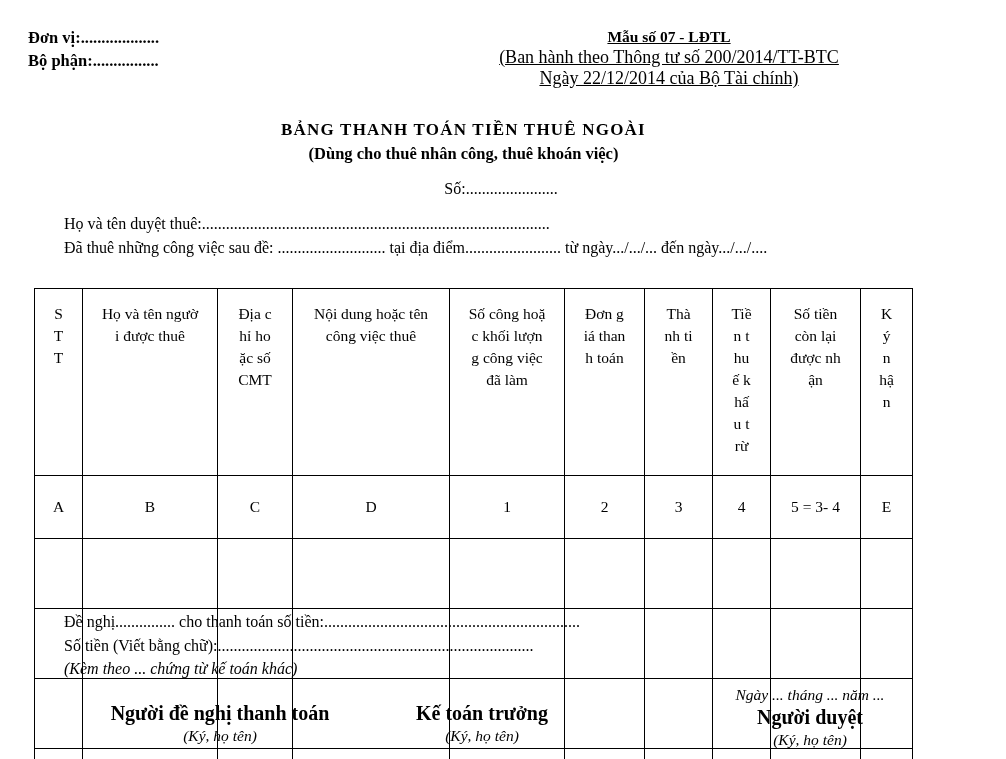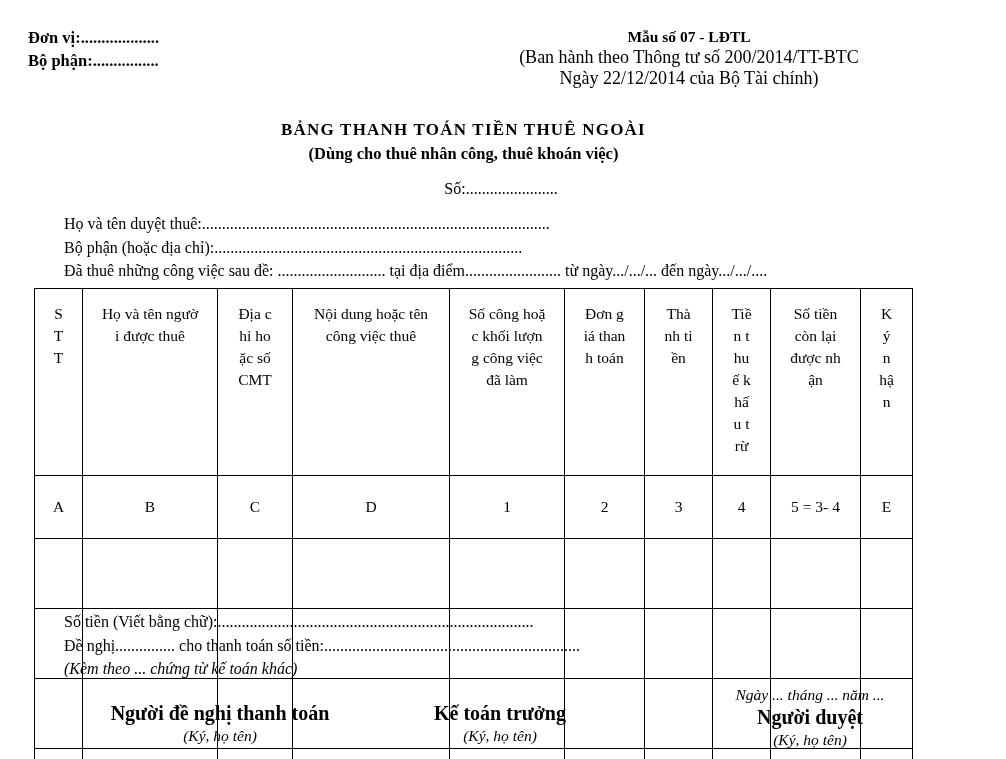--- a/index.html
+++ b/index.html
@@ -28,25 +28,26 @@
     position: absolute;
     left: 28px;
     top: 0;
     font-weight: bold;
     font-size: 16.5px;
     line-height: 23px;
     white-space: nowrap;
   }
   .form-code-block {
     position: absolute;
-    left: 474px;
+    left: 454px;
     top: 0;
     width: 430px;
     text-align: center;
     line-height: 21px;
+    text-decoration: underline;
   }
   .form-code-title {
     font-weight: bold;
     font-size: 15.5px;
   }
   .form-code-sub {
     font-size: 18px;
   }
 
   
@@ -180,21 +181,21 @@
     left: 0;
     width: 1006px;
     height: 75px;
   }
   .sign-col {
     position: absolute;
     text-align: center;
     line-height: 22px;
   }
   .sign-col.s1 { left: 0px;   width: 440px; top: 18px; }
-  .sign-col.s2 { left: 330px; width: 340px; top: 18px; }
+  .sign-col.s2 { left: 312px; width: 340px; top: 18px; }
   .sign-col.s3 { left: 620px; width: 380px; top: 0px; }
   .sign-date {
     font-style: italic;
     font-size: 15.5px;
     line-height: 22px;
   }
   .sign-role {
     font-weight: bold;
     font-size: 20px;
     line-height: 23px;
@@ -222,21 +223,20 @@
 
 <div class="doc-title-wrap">
   <div class="doc-title">BẢNG THANH TOÁN TIỀN THUÊ NGOÀI</div>
   <div class="doc-subtitle">(Dùng cho thuê nhân công, thuê khoán việc)</div>
 </div>
 
 <div class="so-line">Số:.......................</div>
 
 <div class="info-block">
   <div class="info-line">Họ và tên duyệt thuê:.......................................................................................</div>
-  <div class="info-line">Bộ phận (hoặc địa chỉ):.............................................................................</div>
   <div class="info-line">Đã thuê những công việc sau đề: ........................... tại địa điểm........................ từ ngày.../.../... đến ngày.../.../....</div>
 </div>
 
 <table class="pay-table">
   <colgroup>
     <col class="c-stt">
       <col class="c-name">
       <col class="c-addr">
       <col class="c-desc">
     <col class="c-qty">
@@ -318,22 +318,22 @@
       <td></td>
       <td></td>
       <td></td>
       <td></td>
       <td></td>
     </tr>
   </tbody>
 </table>
 
 <div class="footer-block">
+  <div class="footer-line">Đề nghị............... cho thanh toán số tiền:................................................................</div>
   <div class="footer-line">Số tiền (Viết bằng chữ):...............................................................................</div>
-  <div class="footer-line">Đề nghị............... cho thanh toán số tiền:................................................................</div>
   <div class="footer-note">(Kèm theo ... chứng từ kế toán khác)</div>
 </div>
 
 <div class="sign-area">
   <div class="sign-col s1">
     <div class="sign-role">Người đề nghị thanh toán</div>
     <div class="sign-hint">(Ký, họ tên)</div>
   </div>
   <div class="sign-col s2">
     <div class="sign-role">Kế toán trưởng</div>

